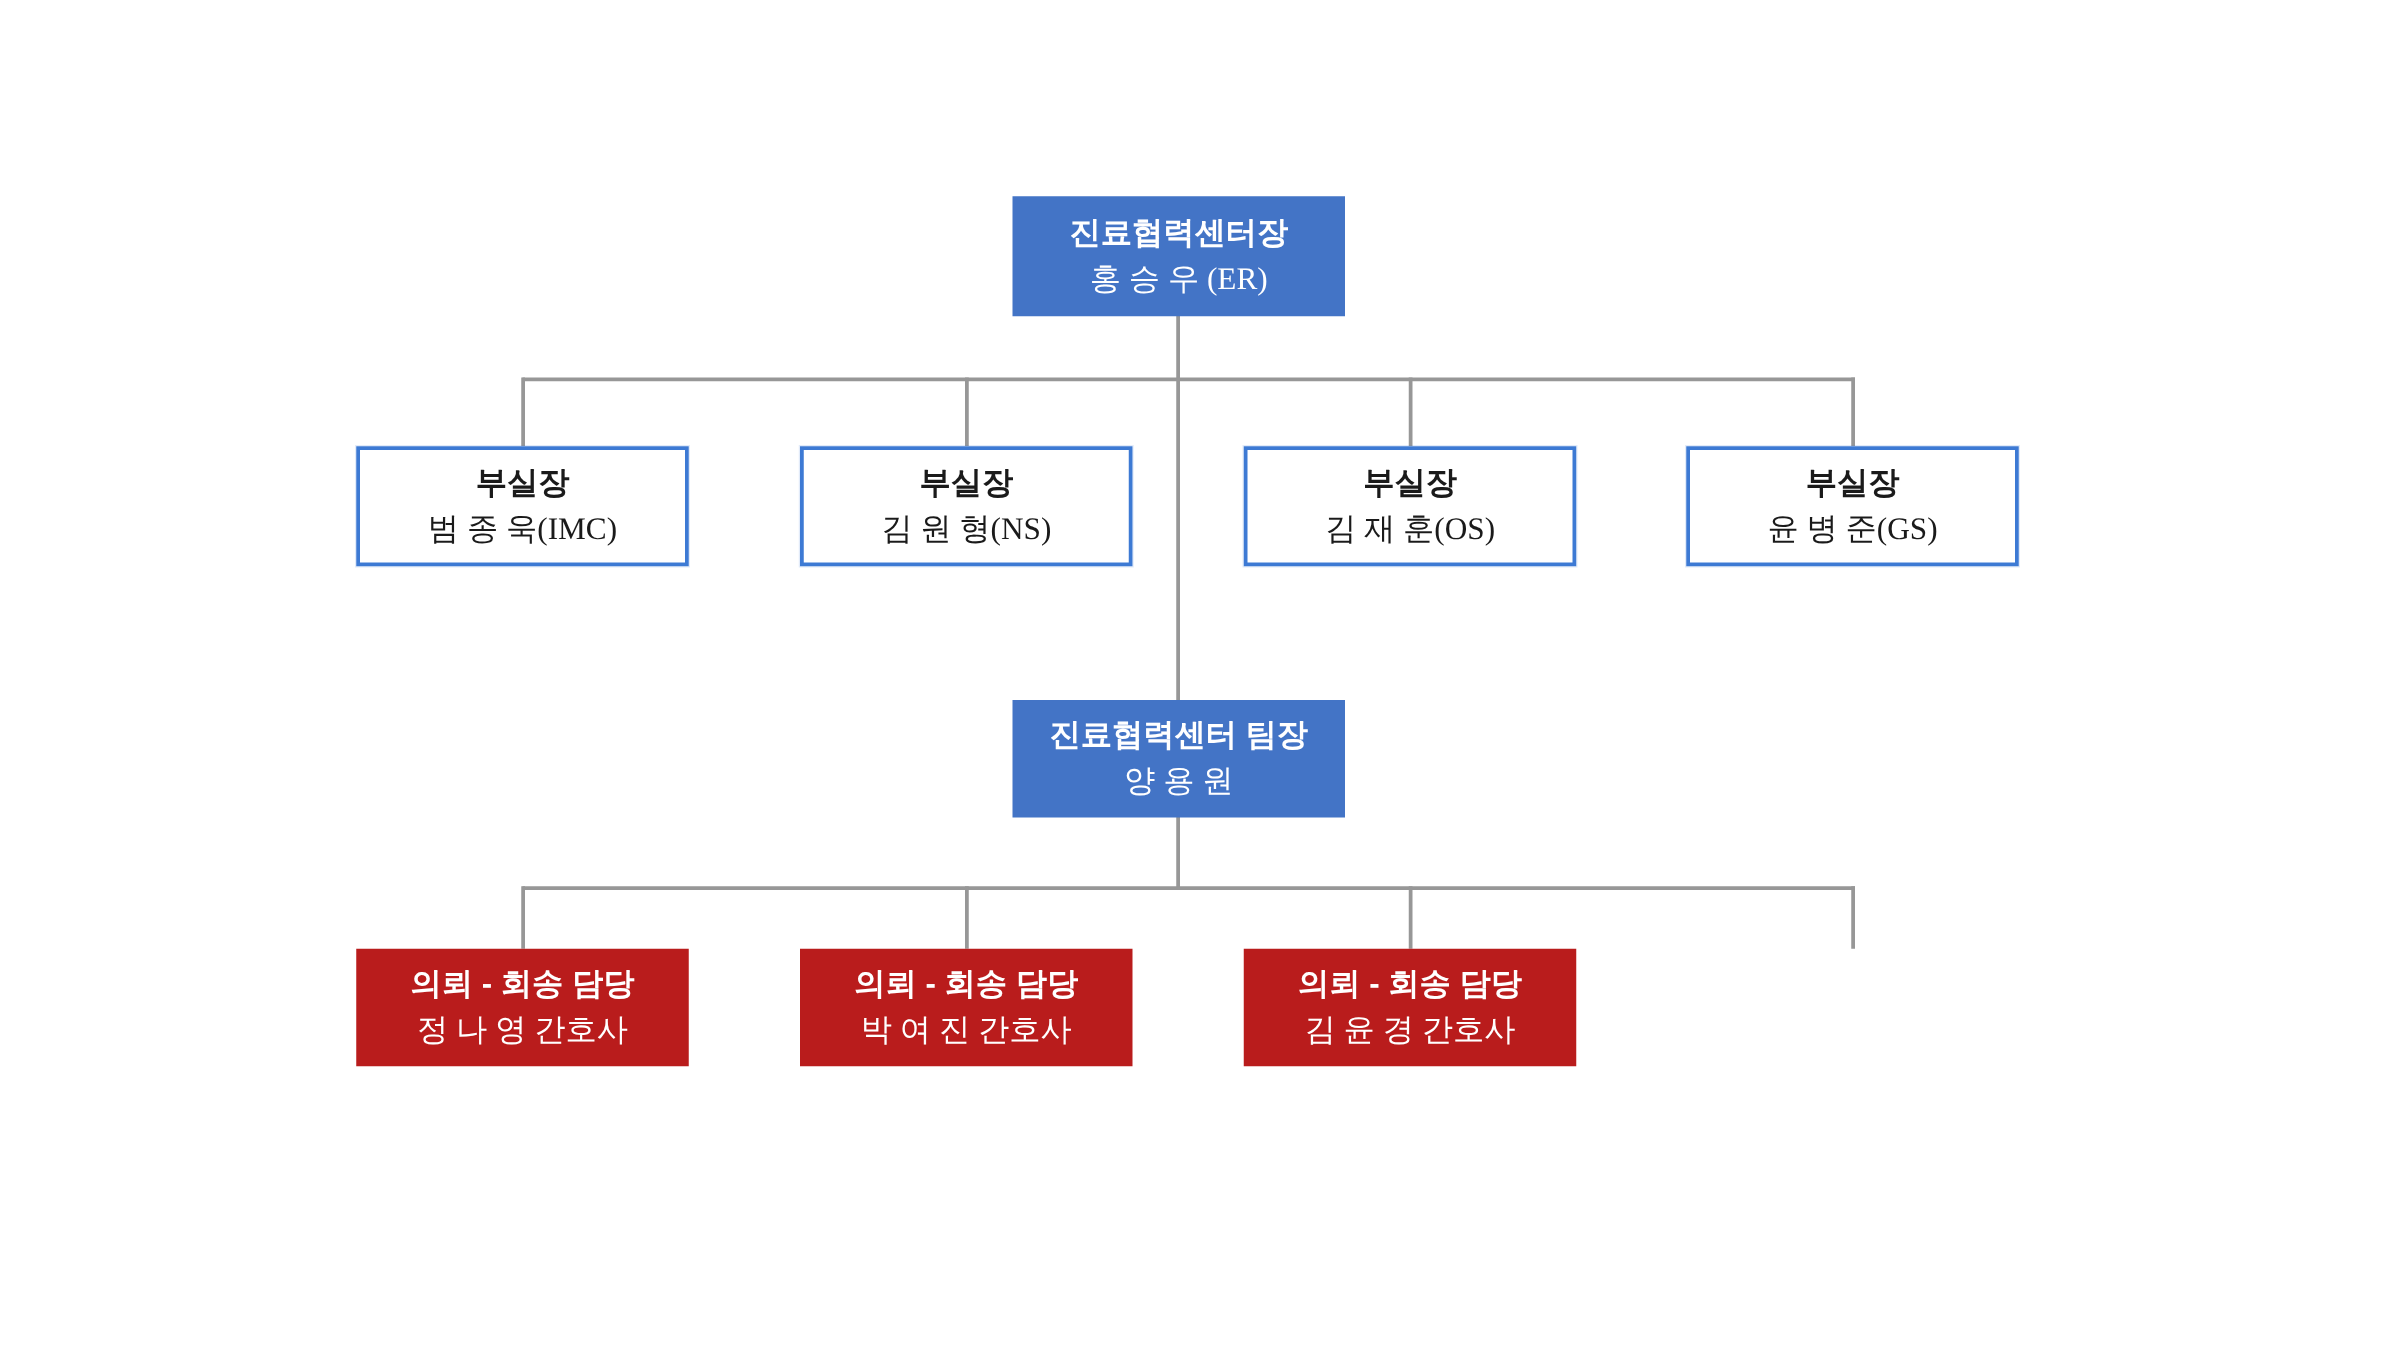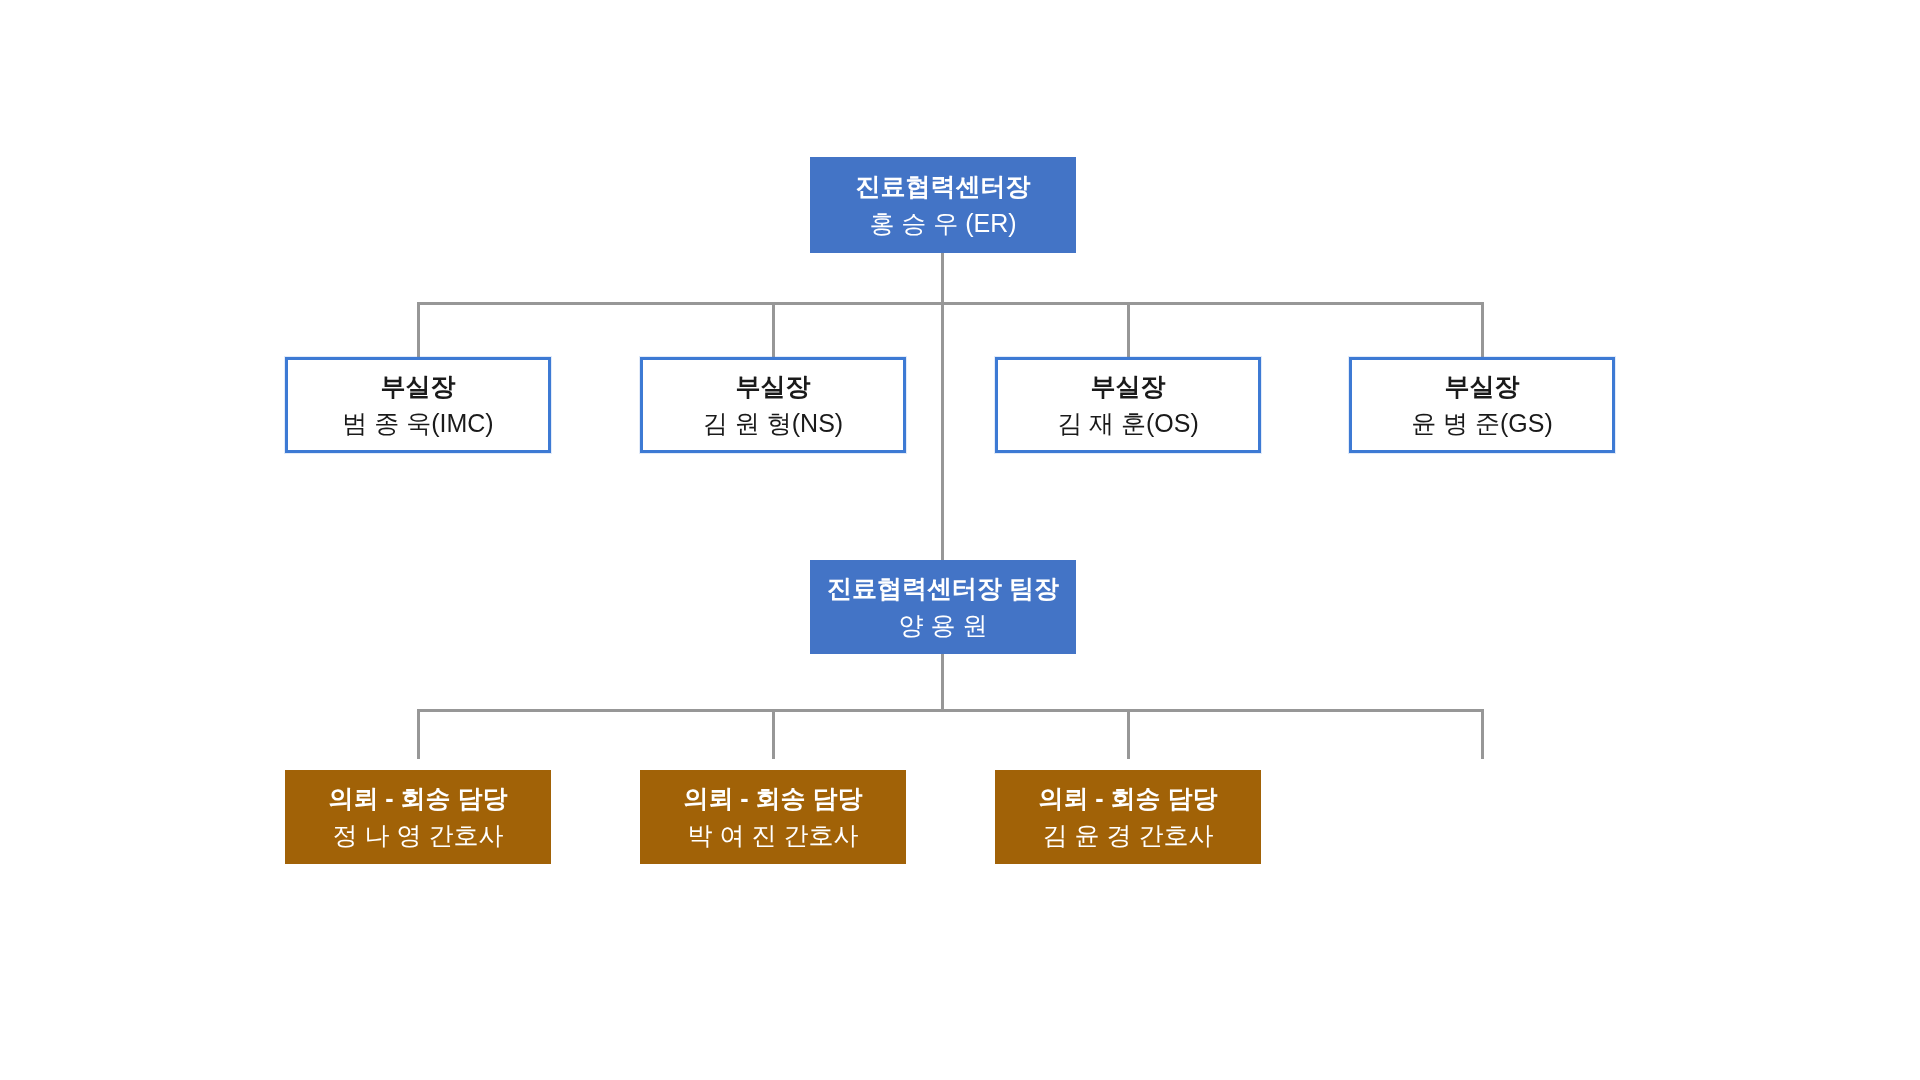--- a/index.html
+++ b/index.html
@@ -32,42 +32,42 @@
     font-weight: 700;
     font-size: 25px;
     line-height: 37px;
     white-space: nowrap;
   }
   .node .name {
     font-weight: 400;
     font-size: 25px;
     line-height: 37px;
     white-space: nowrap;
+    font-family: Liberation Serif, serif;
   }
   .node.exec {
     left: 810px;
     height: 96px;
     background: #4374c6;
     color: #ffffff;
   }
   .node.deputy {
     top: 357px;
     height: 96px;
     background: #ffffff;
     border: 3px solid #3d7ad4;
     color: #1a1a1a;
     box-shadow: 0 0 0 1px rgba(61,122,212,0.15);
     justify-content: center;
   }
   .node.staff {
     top: 759px;
     height: 94px;
-    background: #a16207;
+    background: #b91c1c;
     color: #ffffff;
-    margin-top: 11px;
   }
   .col1 { left: 285px; }
   .col2 { left: 640px; }
   .col3 { left: 995px; }
   .col4 { left: 1349px; }
   .connector {
     position: absolute;
     background: #979797;
     z-index: 1;
   }
@@ -108,21 +108,21 @@
   <div class="node deputy col3">
     <div class="title">부실장</div>
     <div class="name">김 재 훈(OS)</div>
   </div>
   <div class="node deputy col4">
     <div class="title">부실장</div>
     <div class="name">윤 병 준(GS)</div>
   </div>
 
   <div class="node exec" style="top:560px; height:94px;">
-    <div class="title">진료협력센터장 팀장</div>
+    <div class="title">진료협력센터 팀장</div>
     <div class="name">양 용 원</div>
   </div>
 
   <div class="node staff col1">
     <div class="title">의뢰 - 회송 담당</div>
     <div class="name">정 나 영 간호사</div>
   </div>
   <div class="node staff col2">
     <div class="title">의뢰 - 회송 담당</div>
     <div class="name">박 여 진 간호사</div>

